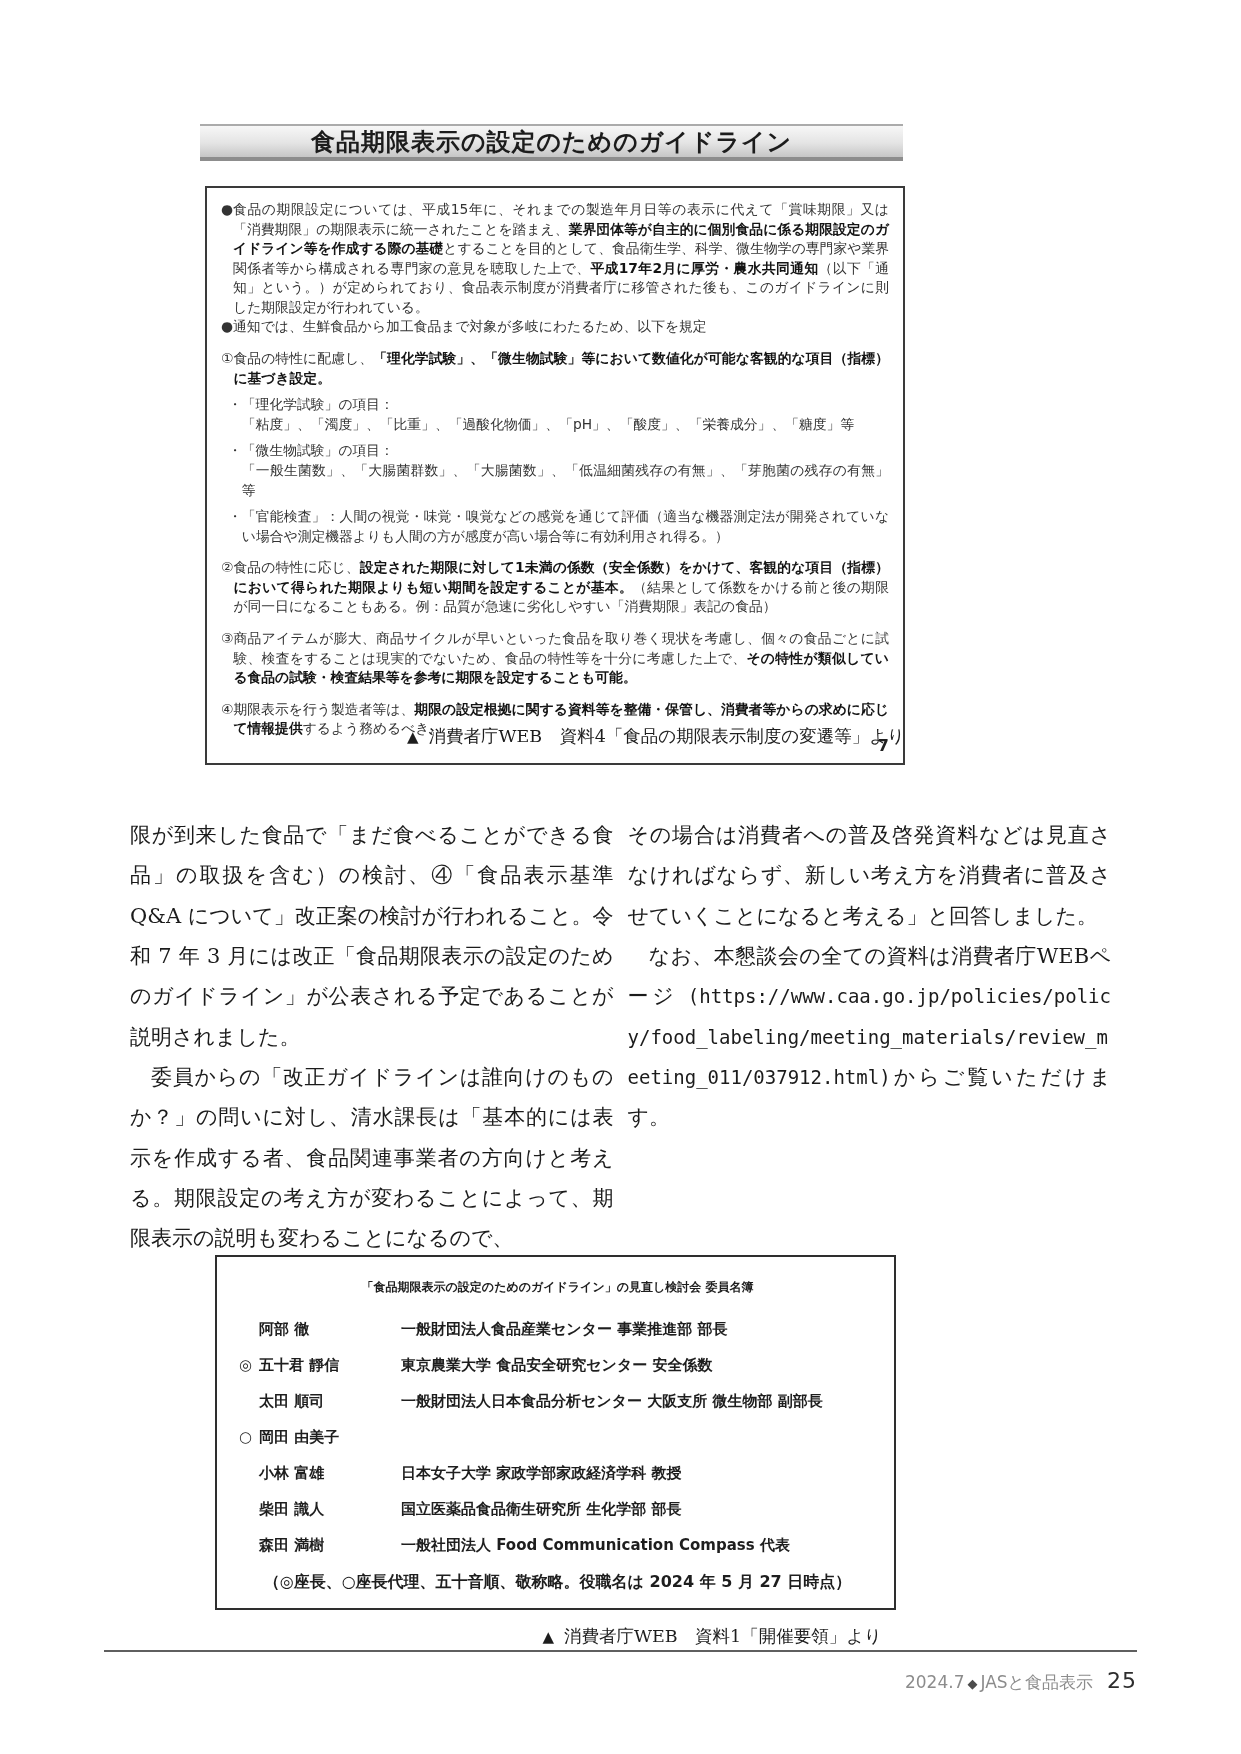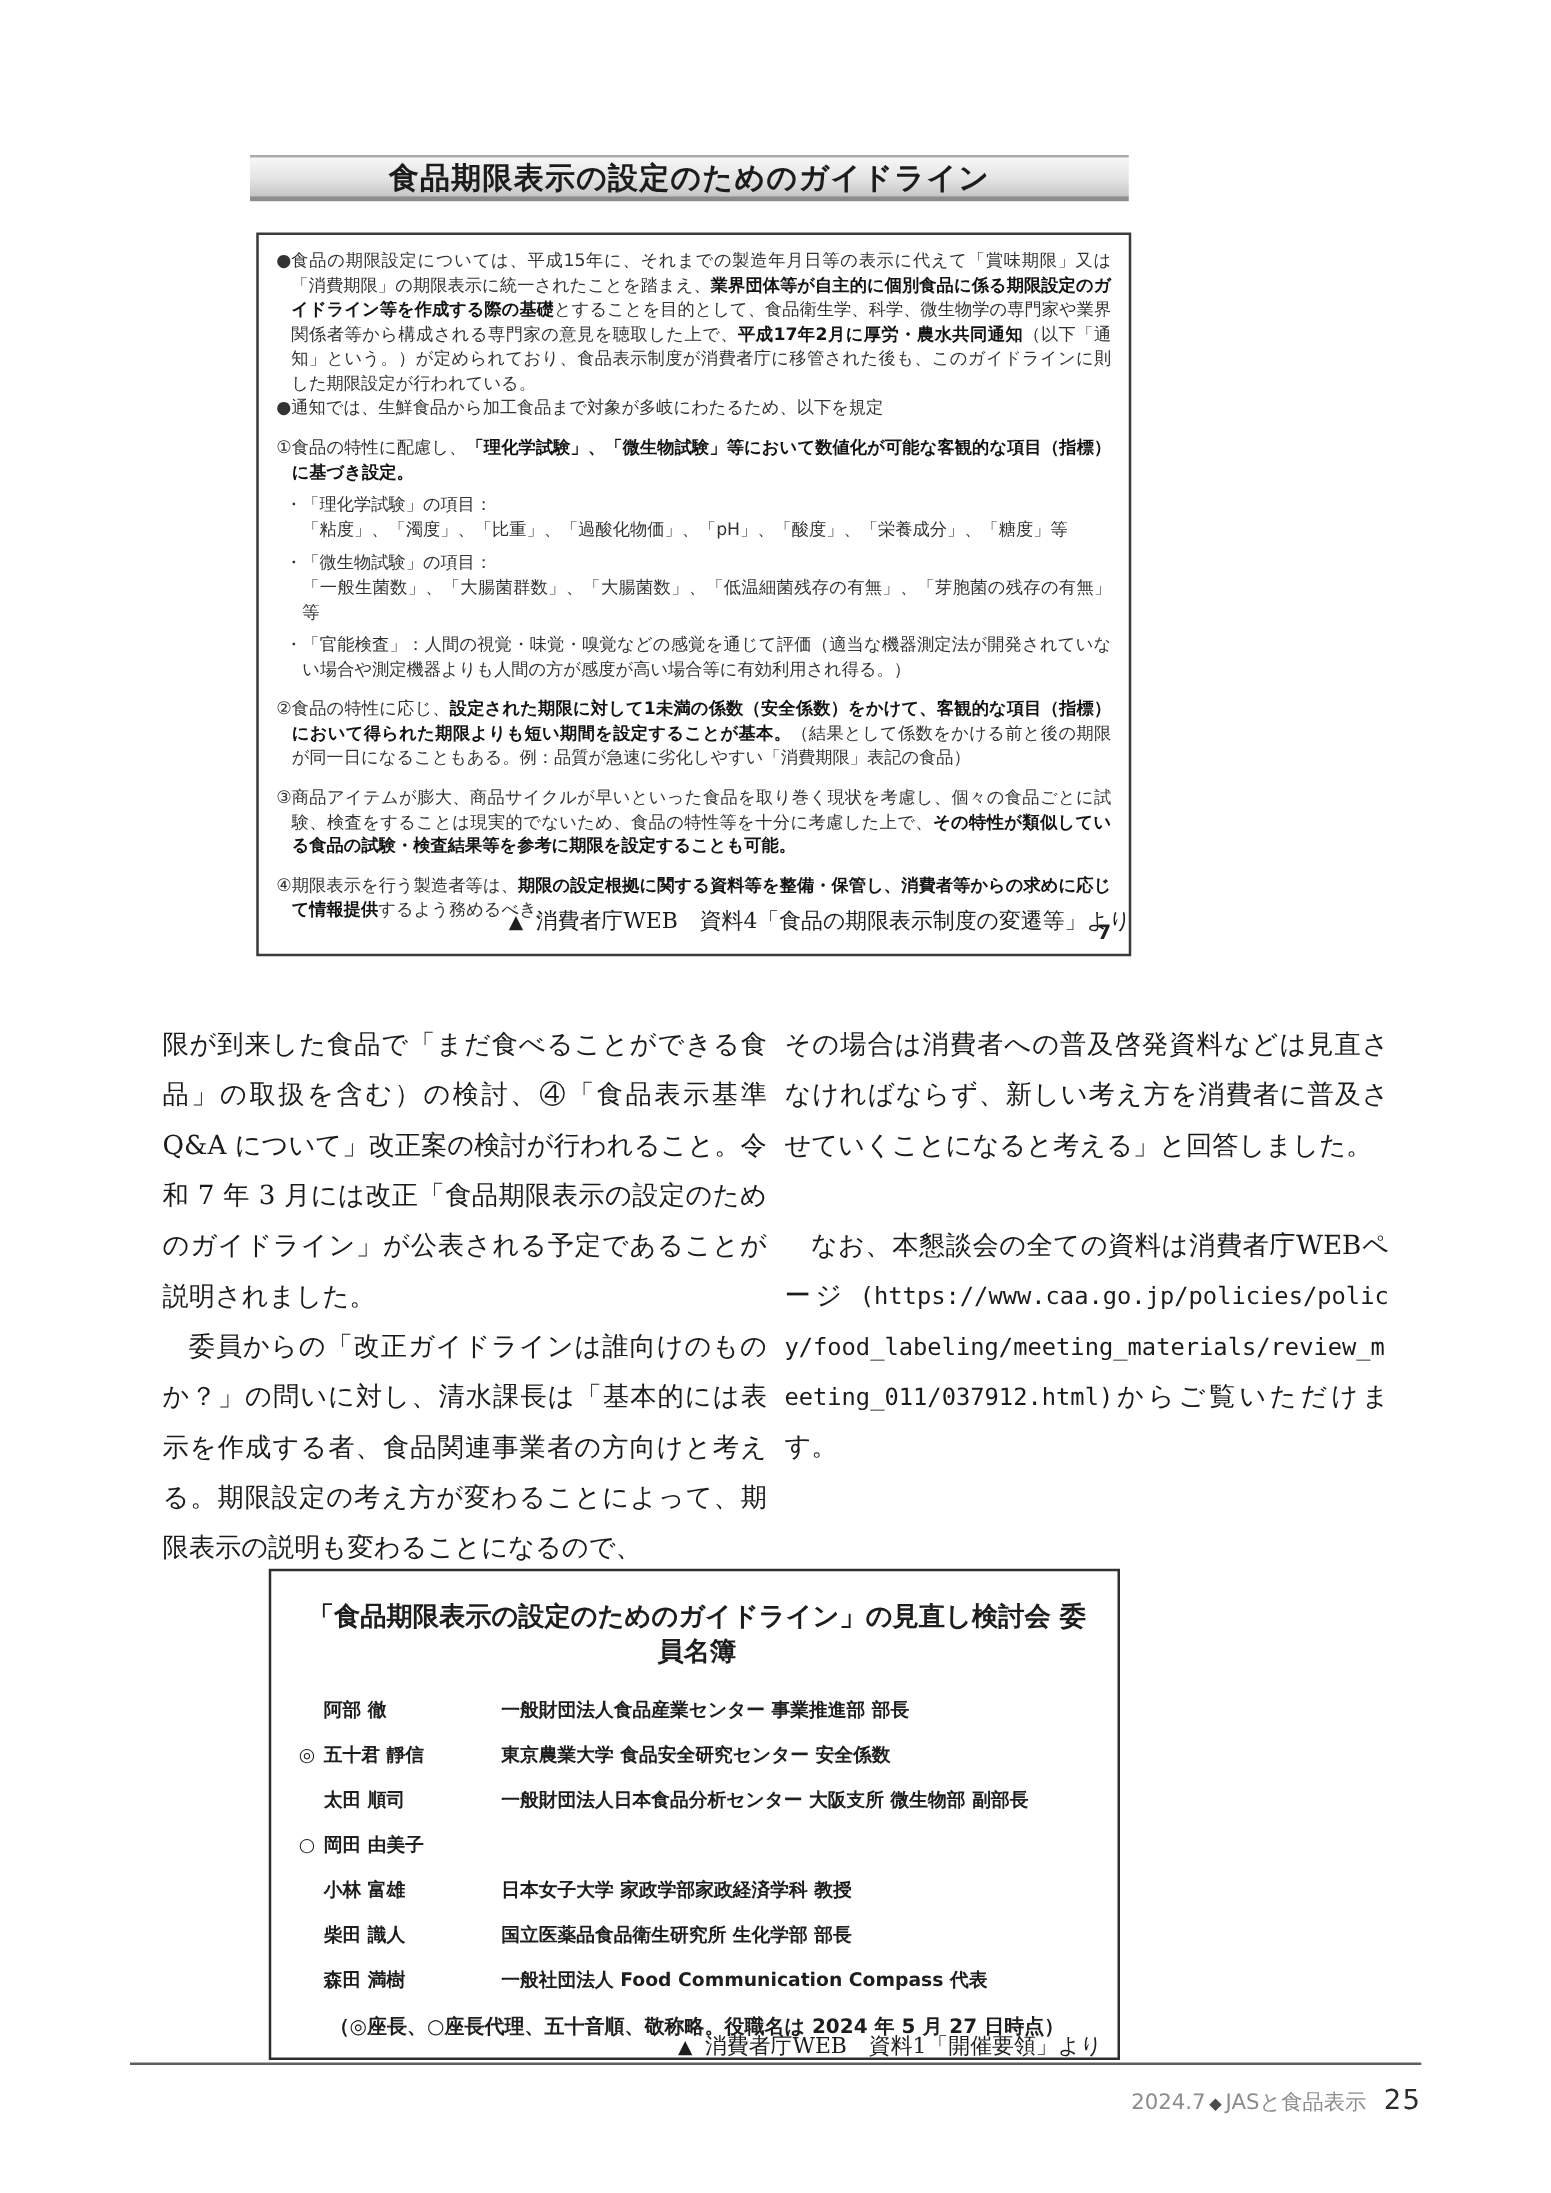--- a/index.html
+++ b/index.html
@@ -44,31 +44,31 @@
 
   
   .columns {
     position:absolute; left:130px; top:815px; width:981px;
     display:flex; gap:14px;
     font-family:"DejaVu Serif", serif; font-size:21px; line-height:1.92; color:#1b1b1b;
   }
   .col { flex:1 1 0; text-align:justify; }
   .col p { margin:0; }
   .col p.ind { text-indent:1em; }
-  .col p.gap { margin-top:40px; }
+  .col p.gap { }
   .col p.brk { word-break:break-all; }
   .mono { font-family:"DejaVu Sans Mono", monospace; font-size:19px; }
 
   
   .committee-box {
     position:absolute; left:215px; top:1255px; width:681px; min-height:355px;
     border:2px solid #2e2e2e; box-sizing:border-box;
     padding:22px 18px 14px 22px; color:#1e1e1e;
   }
-  .c-title { text-align:center; font-weight:700; font-size:21px; margin-bottom:24px; }
+  .c-title { text-align:center; font-weight:700; font-size:12px; margin-bottom:24px; }
   .c-row { display:flex; font-weight:700; font-size:15px; line-height:1.2; margin-bottom:18px; }
   .c-mk { flex:0 0 20px; }
   .c-name { flex:0 0 142px; }
   .c-affil { flex:1 1 auto; }
   .c-note { text-align:center; font-weight:700; font-size:16px; margin-top:4px; }
 
   
   .footer-rule { position:absolute; left:104px; top:1650px; width:1033px; height:2px; background:#5f5f5f; }
   .footer {
     position:absolute; right:104px; top:1668px;

